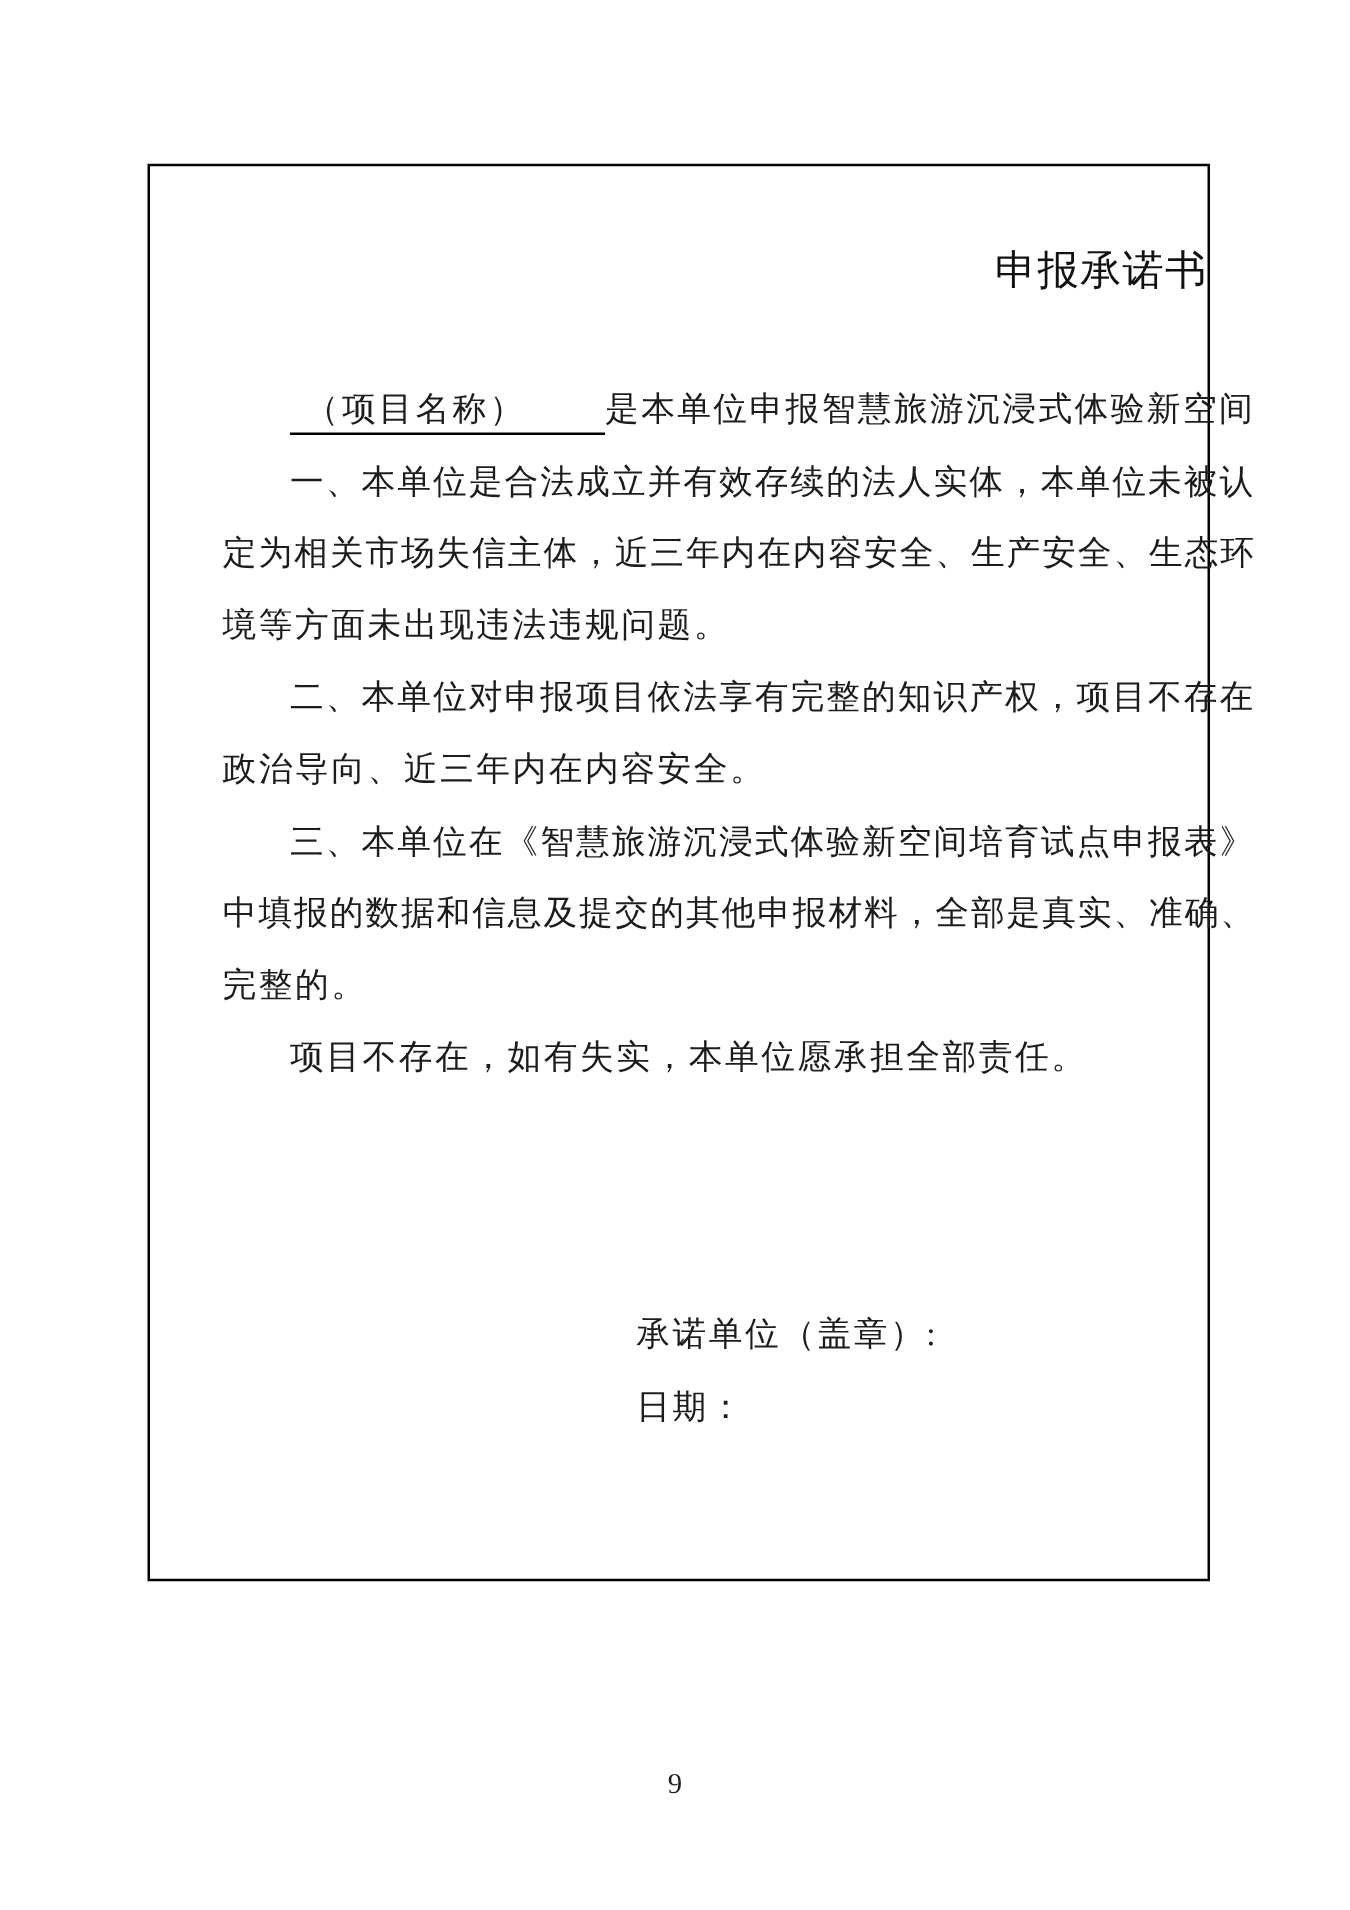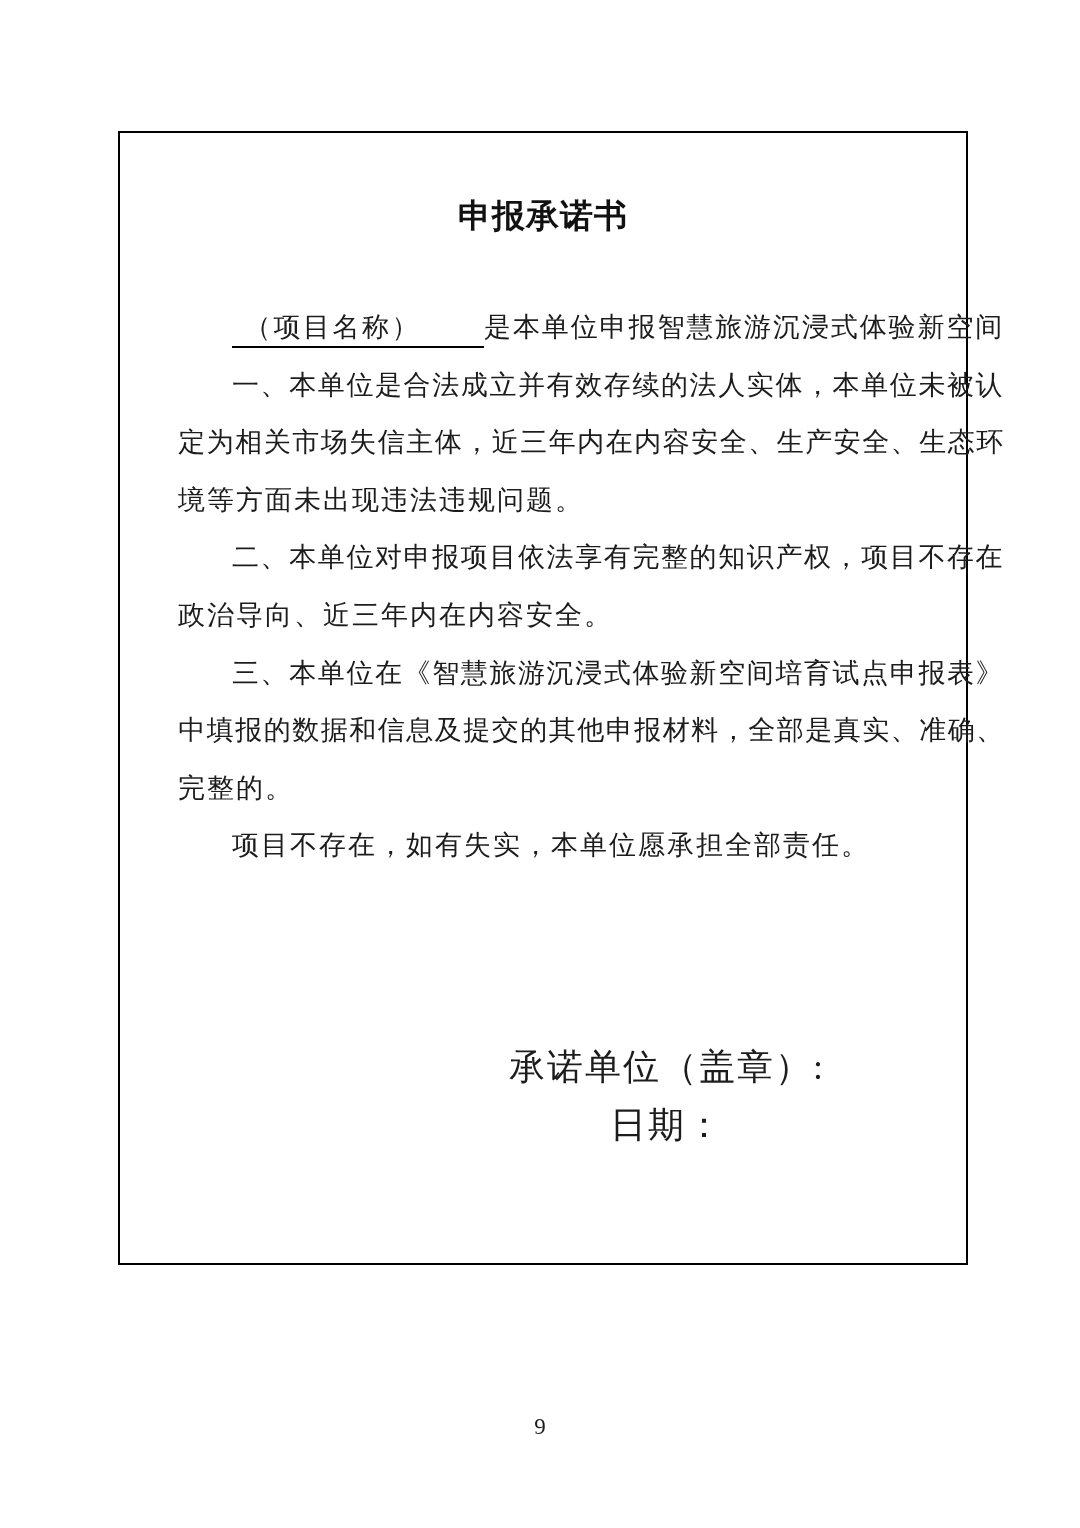--- a/index.html
+++ b/index.html
@@ -24,23 +24,23 @@
     height: 1134px;
     border: 2px solid #000000;
     box-sizing: border-box;
   }
   .doc-title {
     position: absolute;
     left: 0;
     top: 66px;            
     width: 100%;
     margin: 0;
-    text-align: center;
+    text-align: right;
     font-family: "Liberation Sans", "DejaVu Sans", sans-serif;
-    font-weight: bold;
+    font-weight: normal;
     font-size: 33px;
     line-height: 33px;
     letter-spacing: 1px;
     color: #111111;
   }
   .body-text {
     position: absolute;
     left: 13px;           
     top: 166px;           
     width: 827px;
@@ -63,24 +63,23 @@
   }
   .l1-rest { letter-spacing: 1.9px; }
   .sig-block {
     position: absolute;
     left: 389px;          
     top: 906px;           
   }
   .sig-line {
     height: 57.6px;
     line-height: 57.6px;
-    font-size: 36px;
+    font-size: 27px;
     letter-spacing: 2px;
     white-space: nowrap;
-    text-align: center;
   }
   .sig-date { }
   .page-number {
     position: absolute;
     left: 0;
     top: 1414px;
     width: 100%;
     text-align: center;
     font-family: "Liberation Serif", "DejaVu Serif", serif;
     font-size: 23px;

